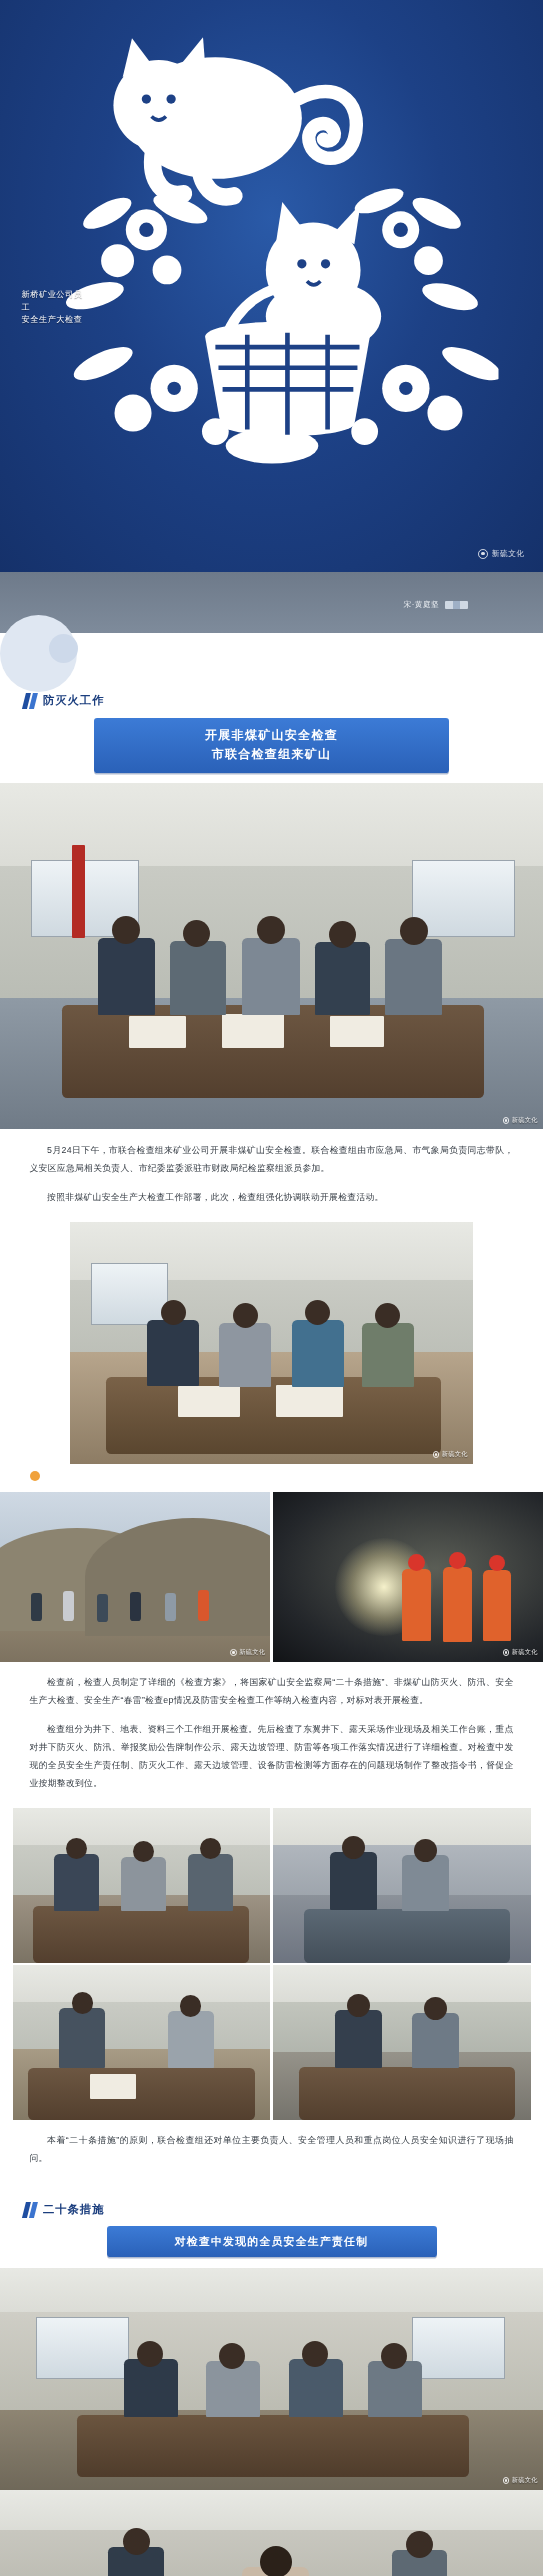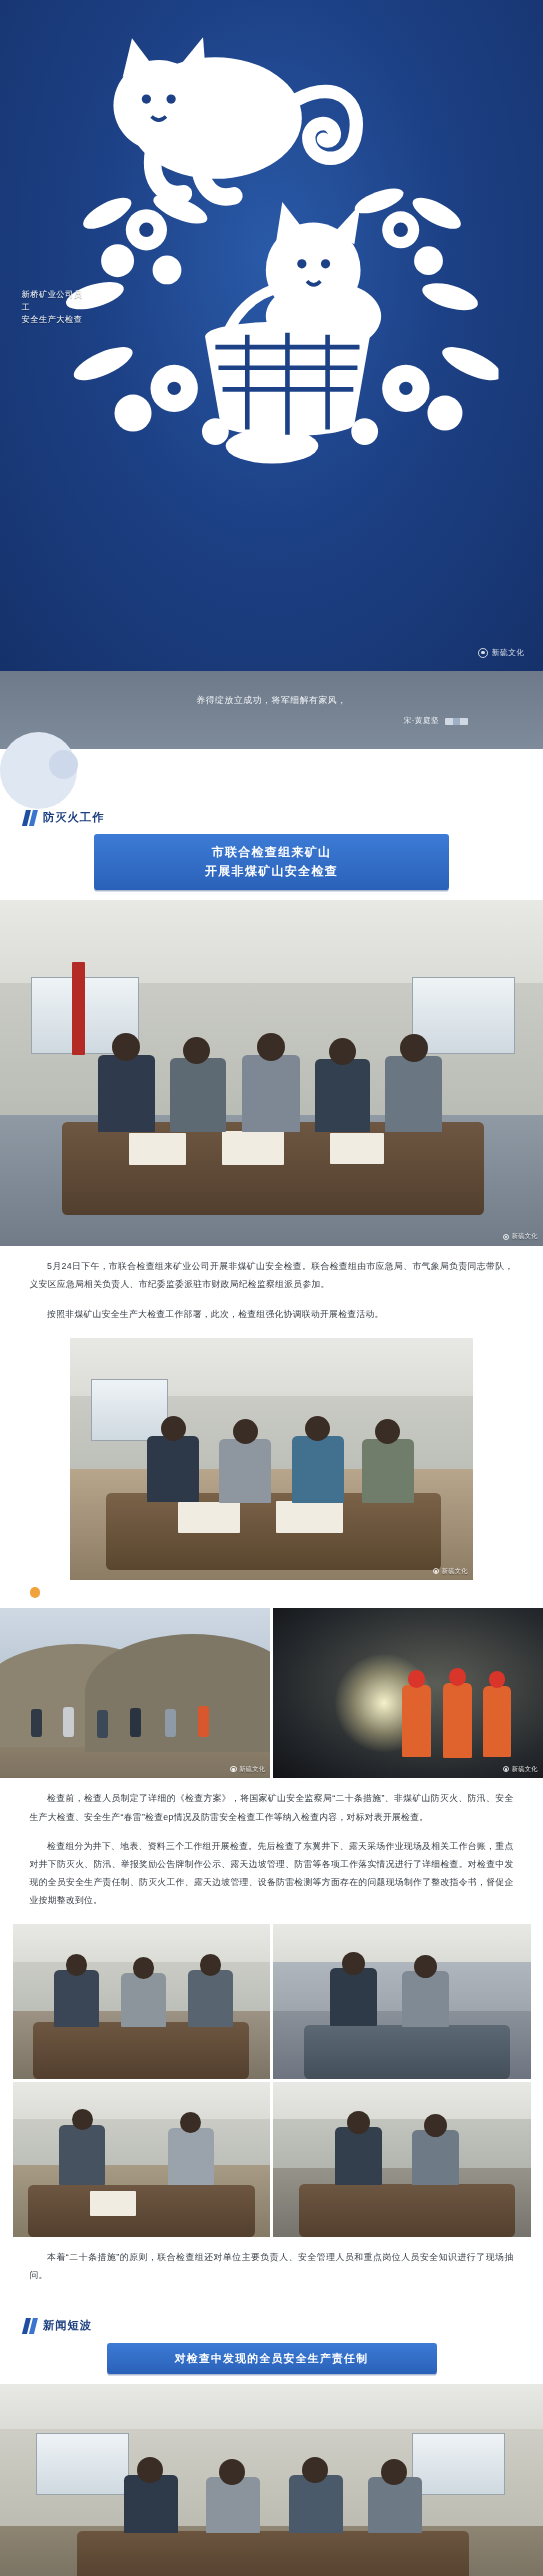--- a/index.html
+++ b/index.html
@@ -11,21 +11,21 @@
   body {
     width: 543px;
     min-height: 2969px;
     overflow-x: hidden;
   }
 
   
   .hero {
     position: relative;
     width: 543px;
-    height: 671px;
+    height: 572px;
     background: #a16207;
     overflow: hidden;
   }
   .hero-inner {
     position: absolute;
     inset: 0;
     background:
       radial-gradient(ellipse at 50% 38%, #2a5aa8 0%, #1d4186 45%, #15316a 100%);
   }
   .papercut {
@@ -367,21 +367,20 @@
   </div>
 
   <div class="hero-logo">
     <span class="mark"></span>
     <span>新硫文化</span>
   </div>
 </div>
 
 <div class="quote-band">
   <div class="quote-inner">
-    <span class="quote-line">养得绽放立成功，将军细解有家风，</span>
   </div>
   <div class="quote-author">
     <span>宋·黄庭坚</span>
     <span class="flag-mark"></span>
   </div>
 </div>
 
 <div class="arc-strip">
   <span class="arc"></span>
   <span class="arc sm"></span>
@@ -389,22 +388,22 @@
 
 <div class="sec-head">
   <span class="sec-bars">
       <i></i>
       <i></i>
     </span>
   <span class="sec-title">防灭火工作</span>
 </div>
 
 <div class="title-plate">
+  <span class="t-line">开展非煤矿山安全检查</span>
   <span class="t-line">市联合检查组来矿山</span>
-  <span class="t-line">开展非煤矿山安全检查</span>
 </div>
 
 <div class="photo-wrap full-photo">
   <div class="photo" style="width:543px;height:346px;">
     <div class="scene">
       <div class="s-ceiling"></div>
       <div class="s-wall"></div>
       <div class="s-floor"></div>
       <div class="s-win" style="left:31px;top:77px;width:108px;height:77px;"></div>
       <div class="s-win" style="left:412px;top:77px;width:103px;height:77px;"></div>
@@ -562,21 +561,21 @@
 
 <p class="para">本着“二十条措施”的原则，联合检查组还对单位主要负责人、安全管理人员和重点岗位人员安全知识进行了现场抽问。</p>
 
 <div class="spacer-lg"></div>
 
 <div class="sec-head">
   <span class="sec-bars">
       <i></i>
       <i></i>
     </span>
-  <span class="sec-title">新闻短波</span>
+  <span class="sec-title">二十条措施</span>
 </div>
 
 <div class="title-plate small">
   <span class="t-line">对检查中发现的全员安全生产责任制</span>
 </div>
 
 <div class="photo-wrap full-photo">
   <div class="photo" style="width:543px;height:222px;">
     <div class="scene">
       <div class="s-ceiling" style="height:22%;"></div>

